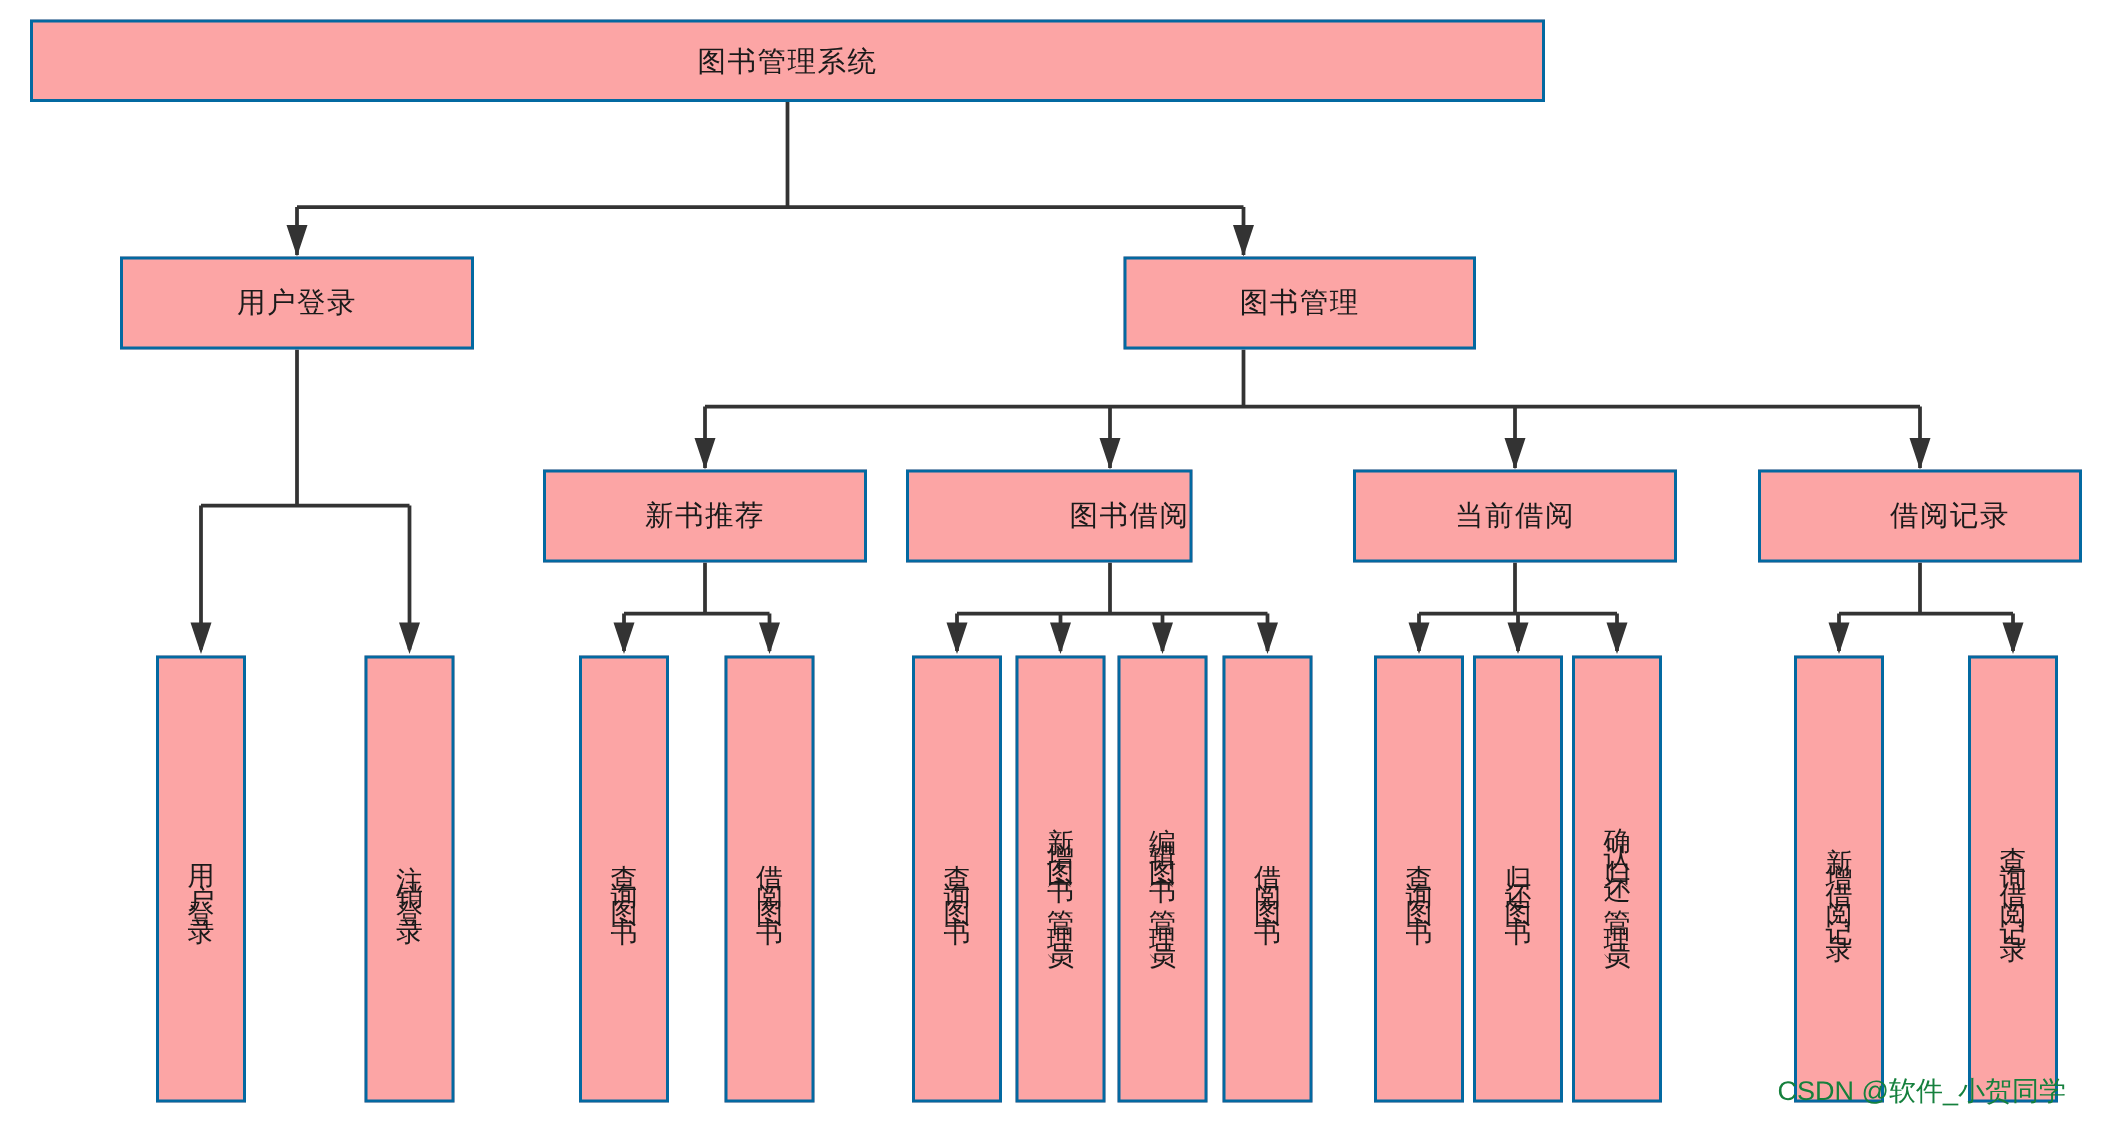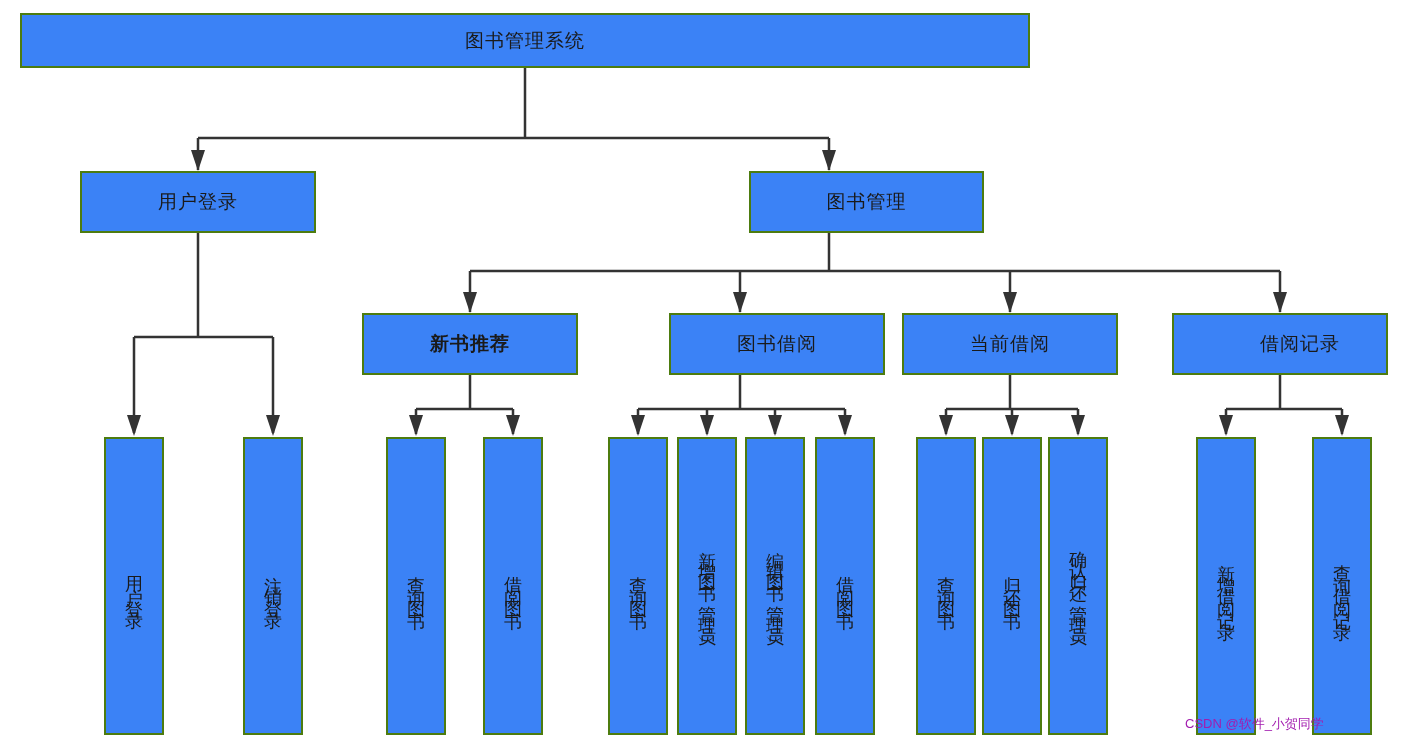--- a/index.html
+++ b/index.html
@@ -8,22 +8,22 @@
     width:1405px;height:747px;
     background:#ffffff;
     font-family:"Liberation Sans","DejaVu Sans",sans-serif;
     color:#1a1a1a;
     overflow:hidden;
   }
   #connectors{position:absolute;left:0;top:0;width:1405px;height:747px;}
   .box{
     position:absolute;
     box-sizing:border-box;
-    background:#3b82f6;
-    border:2px solid #4d7c0f;
+    background:#fca5a5;
+    border:2px solid #0369a1;
     display:flex;
     align-items:center;
     justify-content:center;
   }
   .h-box .label{
     font-size:19px;
     letter-spacing:1px;
     white-space:nowrap;
     color:#1a1a1a;
   }
@@ -32,22 +32,22 @@
     text-orientation:mixed;
     font-size:18px;
     letter-spacing:12px;
     line-height:1;
     color:#1a1a1a;
   }
   .v-box.long .label{letter-spacing:11px;}
   #watermark{
     position:absolute;
     left:1185px;top:715px;
-    font-size:13px;
-    color:#a21caf;
+    font-size:18px;
+    color:#15803d;
     white-space:nowrap;
   }
 </style>
 </head>
 <body>
 
 <div id="stage">
 
   <svg id="connectors" viewBox="0 0 1405 747" xmlns="http://www.w3.org/2000/svg" aria-hidden="true">
     <path fill="none" stroke="#333333" stroke-width="2.5" d="
@@ -75,24 +75,24 @@
     <span class="label">图书管理系统</span>
   </div>
 
   <div class="box h-box" style="left:80px;top:171px;width:236px;height:62px;">
     <span class="label">用户登录</span>
   </div>
   <div class="box h-box" style="left:749px;top:171px;width:235px;height:62px;">
     <span class="label">图书管理</span>
   </div>
 
-  <div class="box h-box" style="left:362px;top:313px;width:216px;height:62px;font-weight:bold;">
+  <div class="box h-box" style="left:362px;top:313px;width:216px;height:62px;">
     <span class="label">新书推荐</span>
   </div>
-  <div class="box h-box" style="left:669px;top:313px;width:216px;height:62px;">
+  <div class="box h-box" style="left:604px;top:313px;width:191px;height:62px;justify-content:flex-end;">
     <span class="label">图书借阅</span>
   </div>
   <div class="box h-box" style="left:902px;top:313px;width:216px;height:62px;align-items:center;">
     <span class="label">当前借阅</span>
   </div>
   <div class="box h-box" style="left:1172px;top:313px;width:216px;height:62px;padding-left:40px;">
     <span class="label">借阅记录</span>
   </div>
 
   <div class="box v-box" style="left:104px;top:437px;width:60px;height:298px;">

